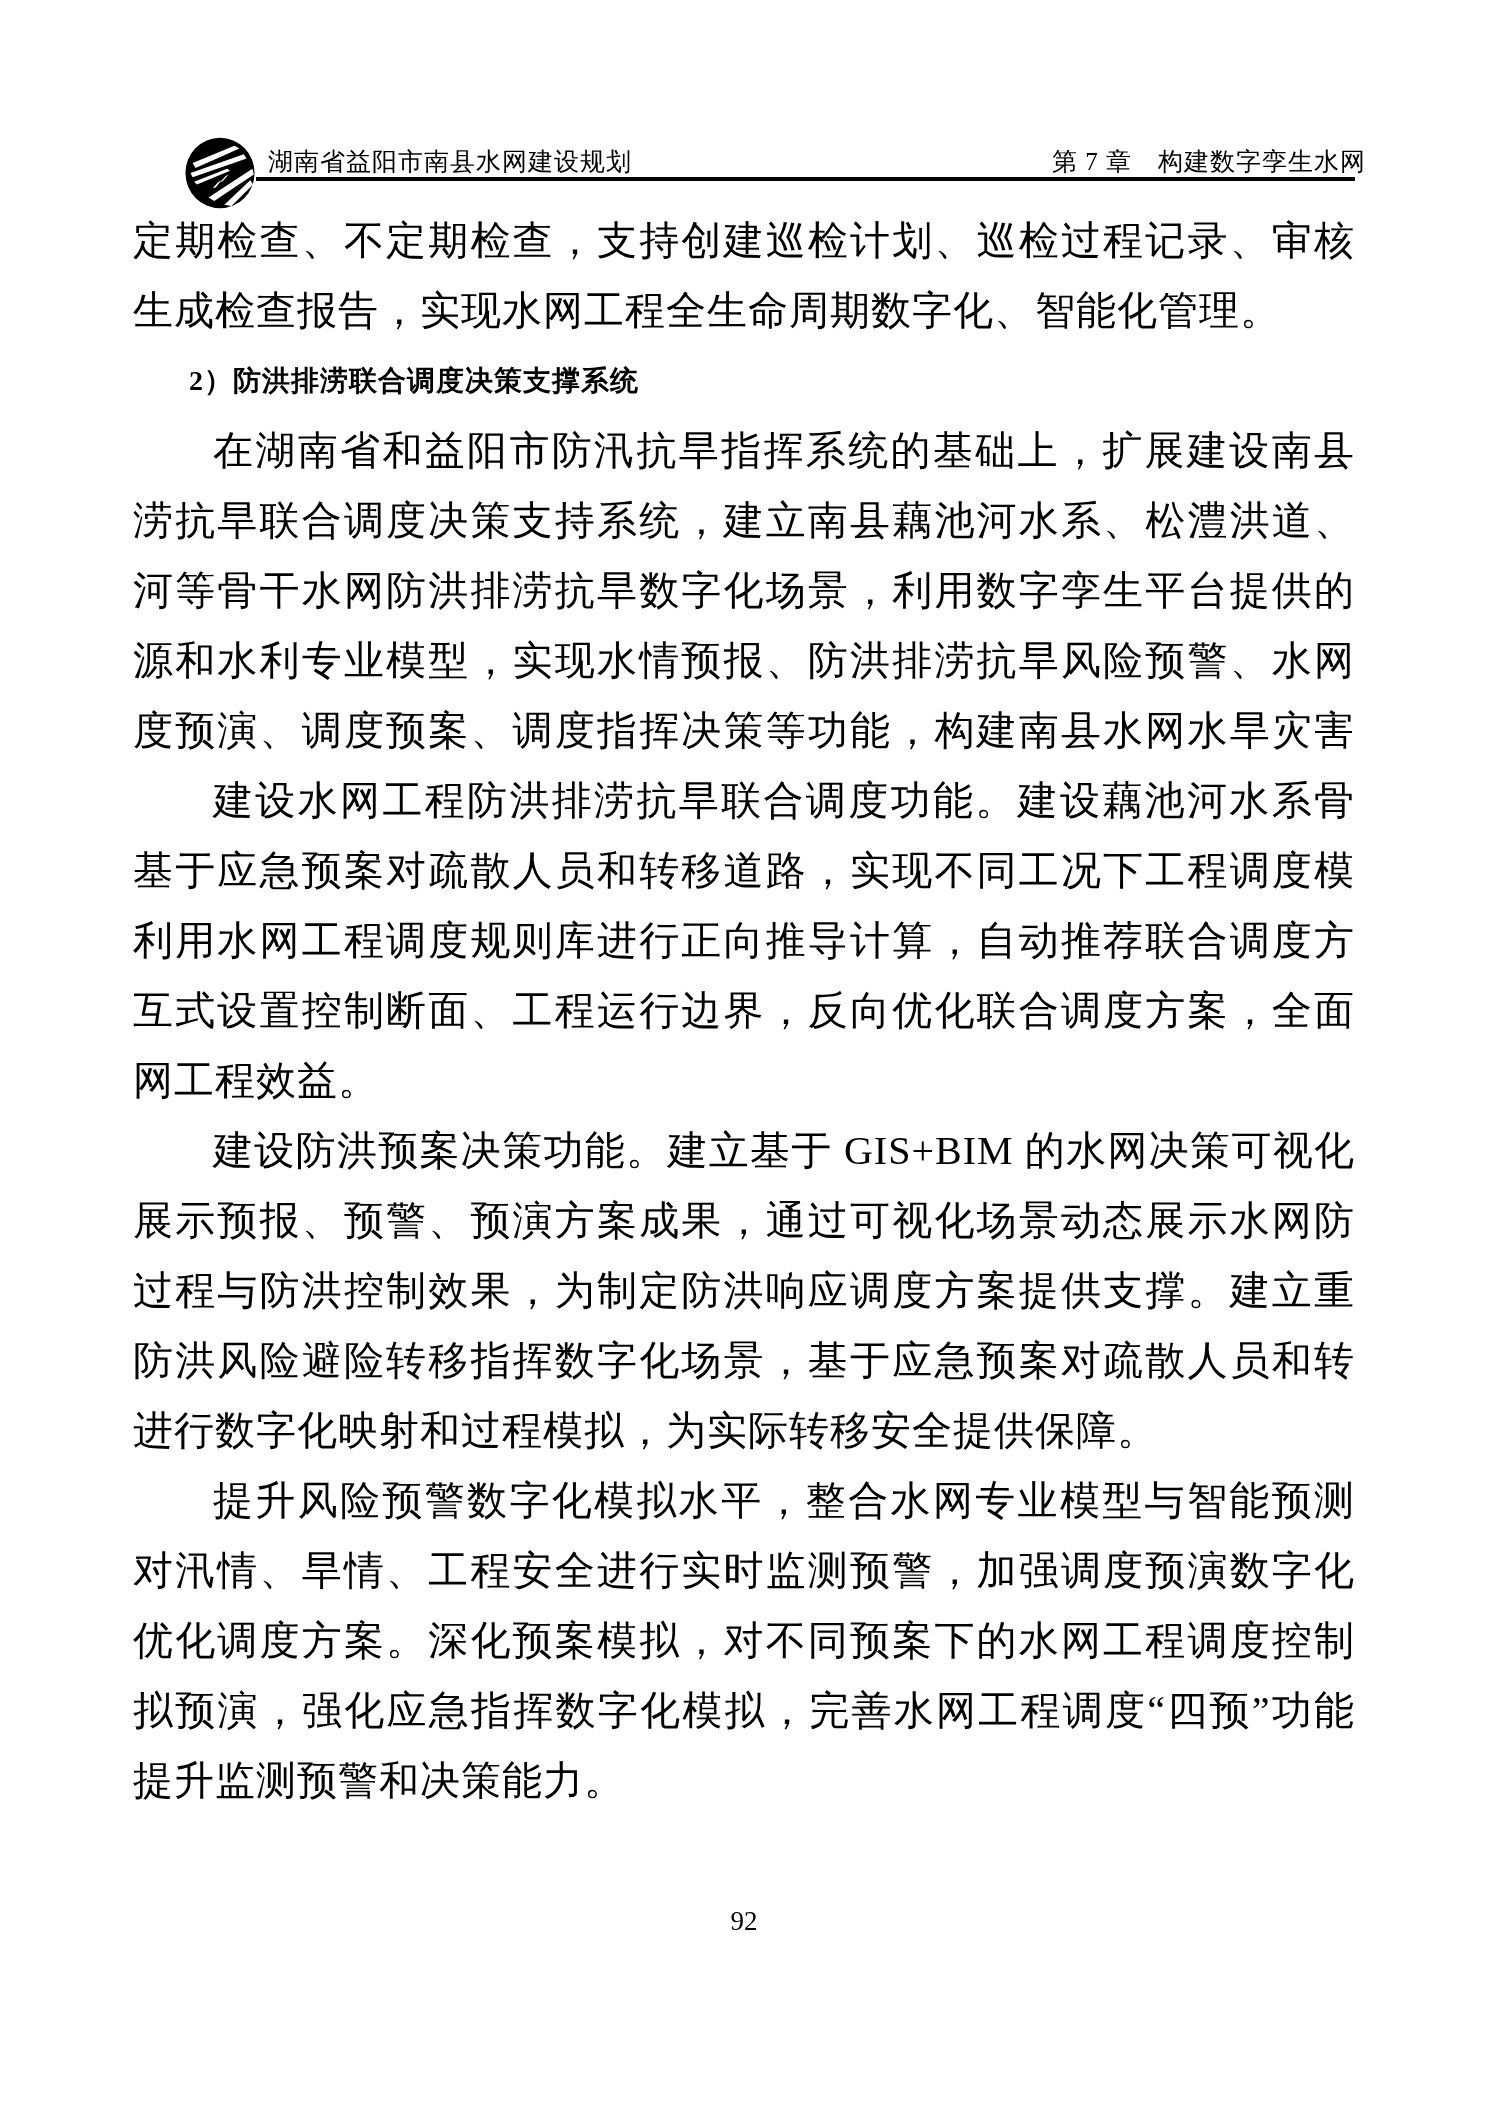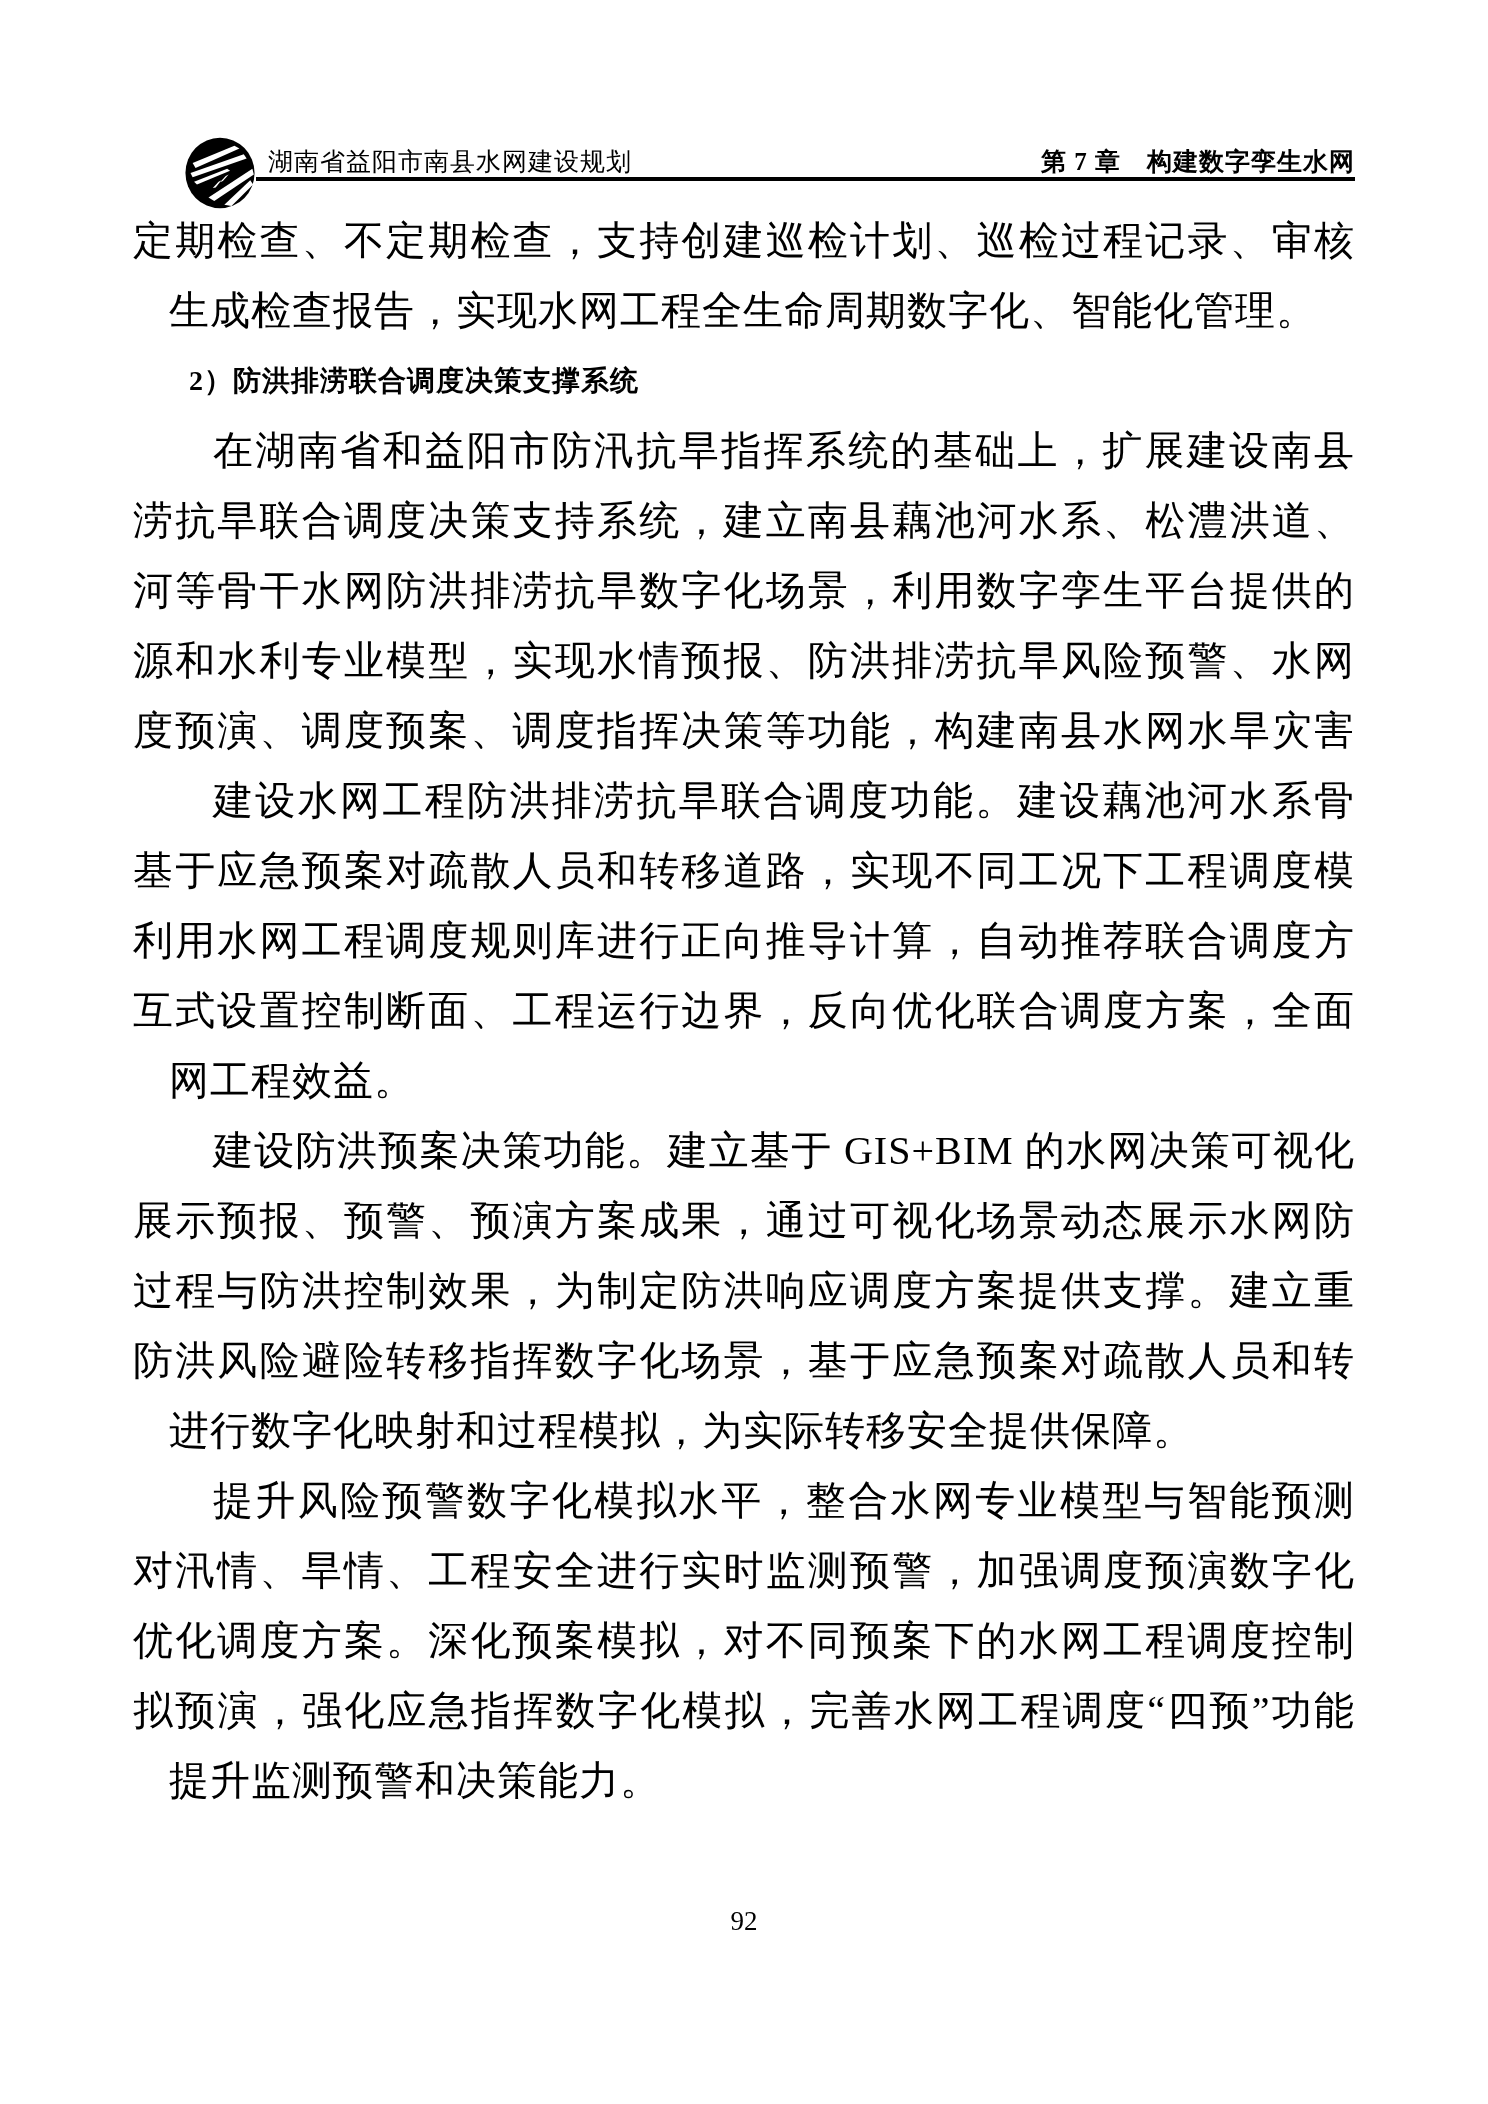--- a/index.html
+++ b/index.html
@@ -13,23 +13,23 @@
   }
   .page{position:absolute;inset:0;padding-left:37px;}
 
   
   .header-left{
     position:absolute;left:268px;top:148px;
     font-size:25px;line-height:28px;letter-spacing:1px;
     white-space:nowrap;
   }
   .header-right{
-    position:absolute;right:133px;top:148px;
+    position:absolute;right:122px;top:148px;
     font-size:25px;line-height:28px;letter-spacing:1px;
-    white-space:nowrap;text-align:right;font-weight:bold;
+    white-space:nowrap;text-align:right;
   }
   .header-rule{
     position:absolute;left:256px;top:177px;
     width:1099px;height:4px;background:#000000;
   }
   .logo{
     position:absolute;left:184px;top:136px;
     width:72px;height:74px;
   }
   .logo svg{width:100%;height:100%;display:block;}
@@ -44,21 +44,20 @@
     text-align:justify;
     -moz-text-align-last:justify;
     text-align-last:justify;
     text-justify:inter-character;
     overflow:hidden;
   }
   .line.last{
     text-align:center;
     -moz-text-align-last:left;
     text-align-last:left;
-    margin-left:36px;
   }
   .line.indent{text-indent:2em;}
   .heading{
     height:70px;line-height:70px;
     font-size:28px;font-weight:bold;letter-spacing:1px;
     text-indent:2em;white-space:nowrap;
   }
 
   
   .footer{

